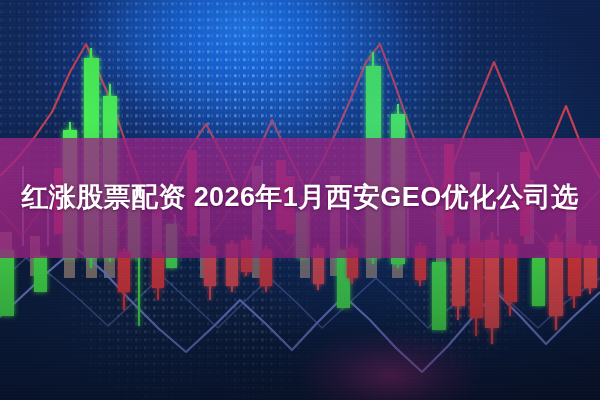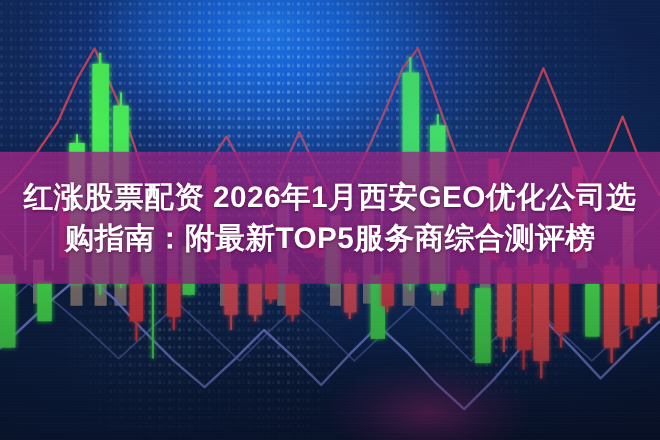--- a/index.html
+++ b/index.html
@@ -313,18 +313,17 @@
 
   <div class="layer" id="bg-vignette"></div>
 
   <div id="glow-bottom"></div>
 
   <div id="band"></div>
   <div id="band-soft"></div>
 
   <div id="title-wrap">
     <div class="title-line">红涨股票配资 2026年1月西安GEO优化公司选</div>
-    <div class="title-line">购指南：附最新TOP5服务商综合测评榜</div>
   </div>
 
   <div class="layer" id="scan"></div>
 
 </div>
 
 </body></html>

